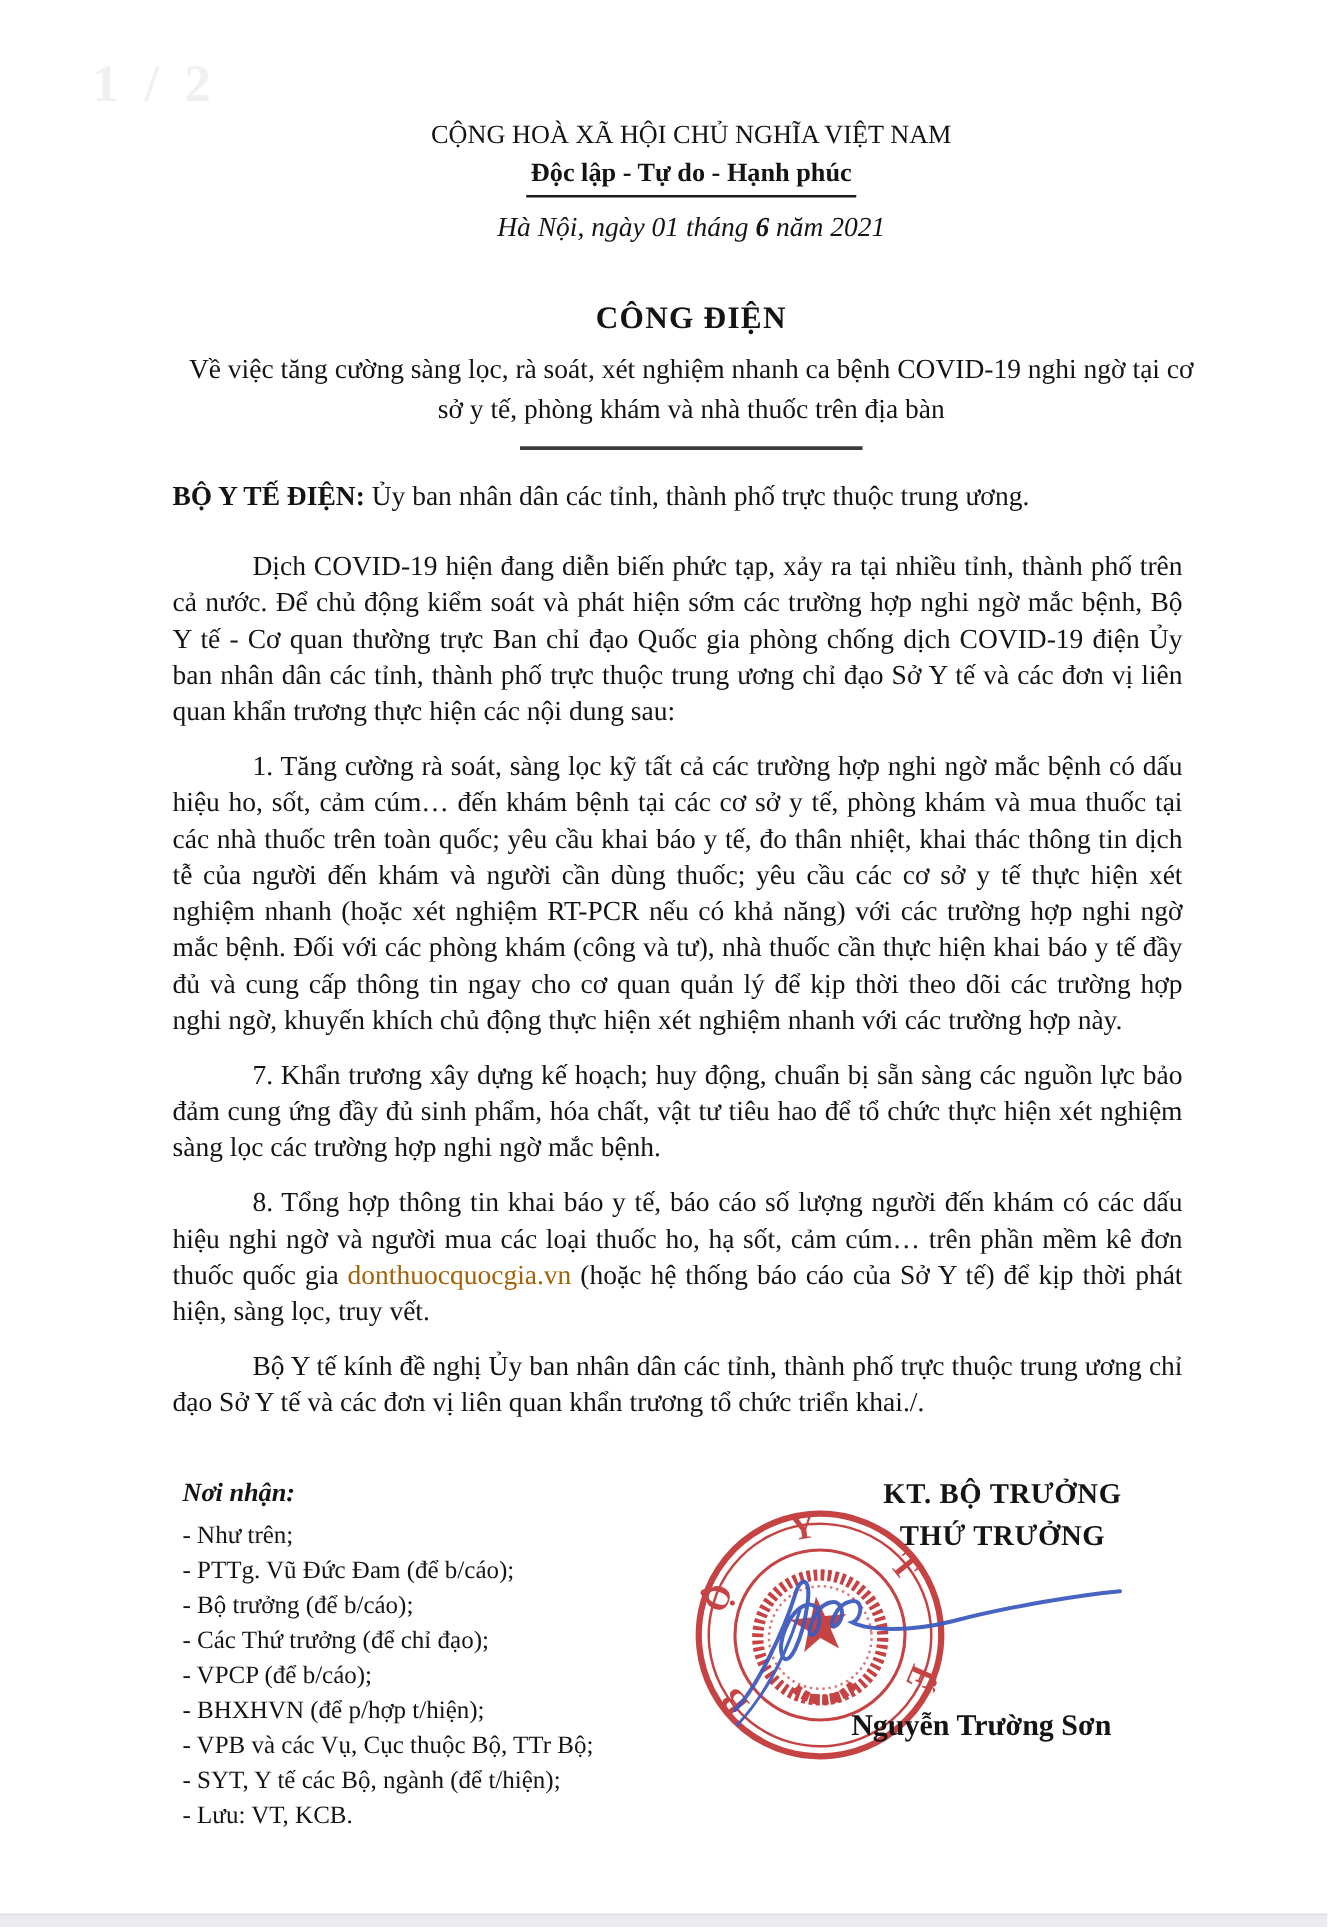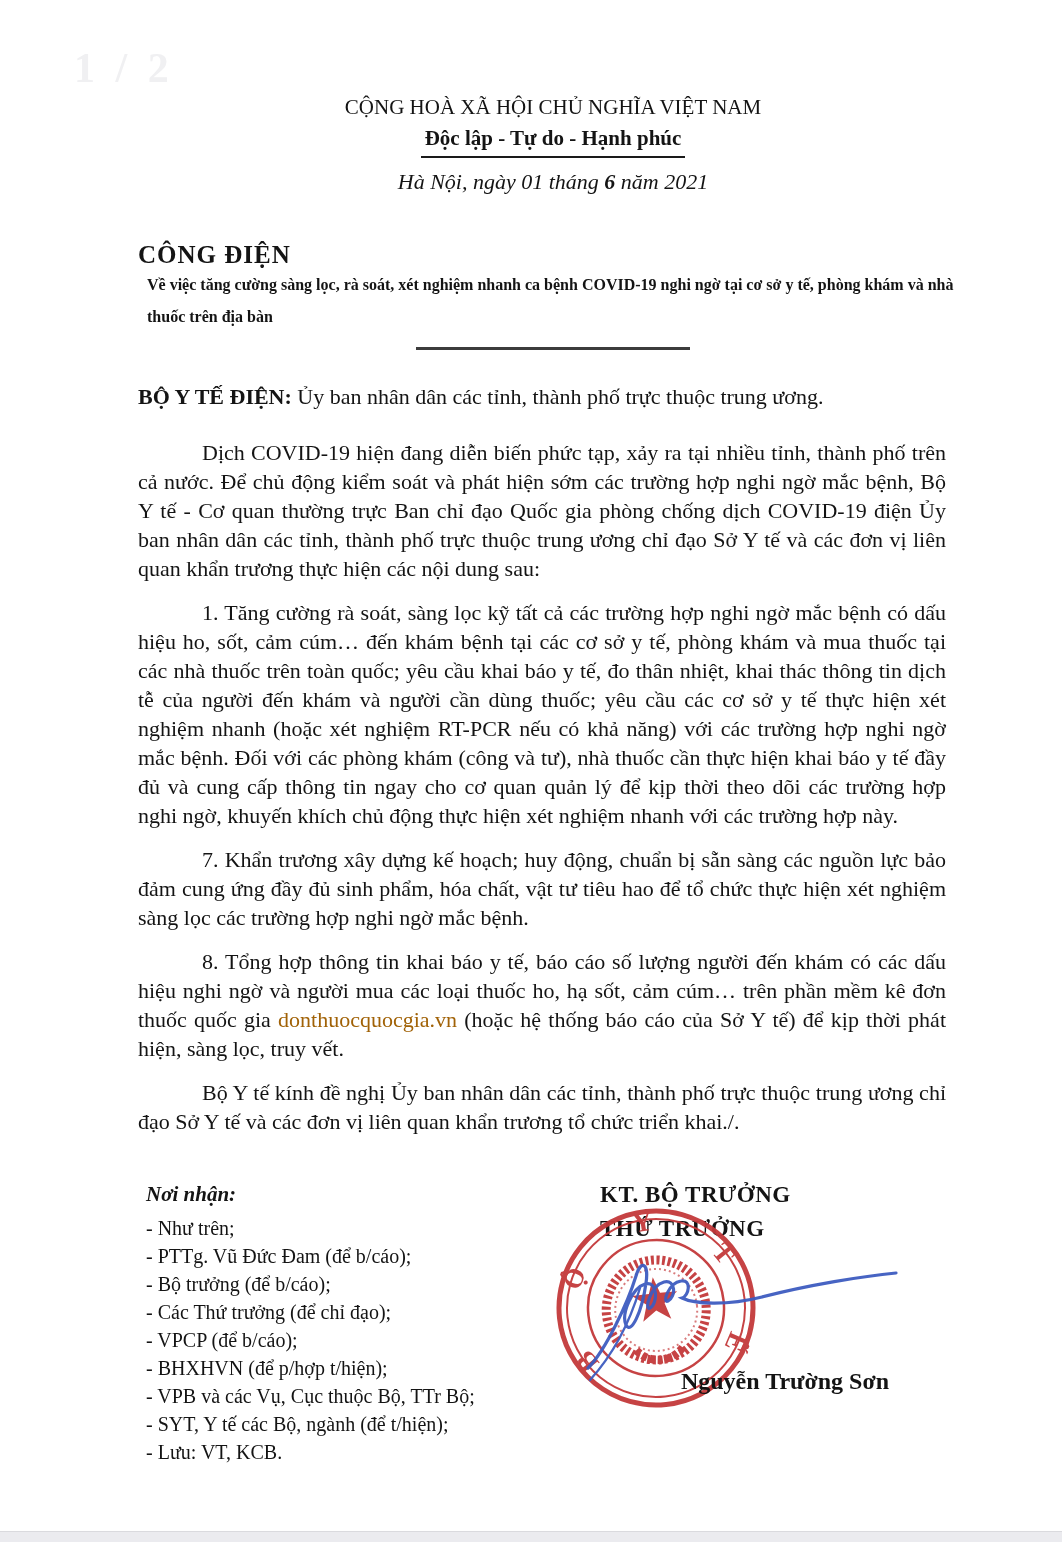--- a/index.html
+++ b/index.html
@@ -75,32 +75,32 @@
     font-style: italic;
     font-size: 22px;
   }
   .dateline .month { font-weight: 700; }
   
   .title-block {
     position: absolute;
     top: 241px;
     left: 138px;
     width: 830px;
-    text-align: left;
+    text-align: center;
   }
   .doc-type {
     font-size: 25px;
     font-weight: 700;
     letter-spacing: 1px;
   }
   .subject {
-    margin: 0 auto 0 auto;
+    margin: 10px auto 0 auto;
     width: 812px;
-    font-size: 16px;
-    font-weight: 700;
+    font-size: 22px;
+    font-weight: 400;
     line-height: 32px;
   }
   .title-rule {
     width: 274px;
     border: 0;
     border-top: 3px solid #3c3c3c;
     margin: 14px auto 0 auto;
   }
   
   .recipient-line {
@@ -147,24 +147,24 @@
     font-weight: 700;
     font-style: italic;
   }
   .recipients-list {
     margin-top: 7px;
     font-size: 20px;
     line-height: 28px;
   }
   .sig-titles {
     position: absolute;
-    left: 600px;
+    left: 632px;
     top: 4px;
     width: 340px;
-    text-align: left;
+    text-align: center;
   }
   .sig-title1, .sig-title2 {
     font-size: 23px;
     font-weight: 700;
     letter-spacing: 0.5px;
   }
   .sig-title2 { margin-top: 8px; }
   .stamp {
     position: absolute;
     left: 554px;

